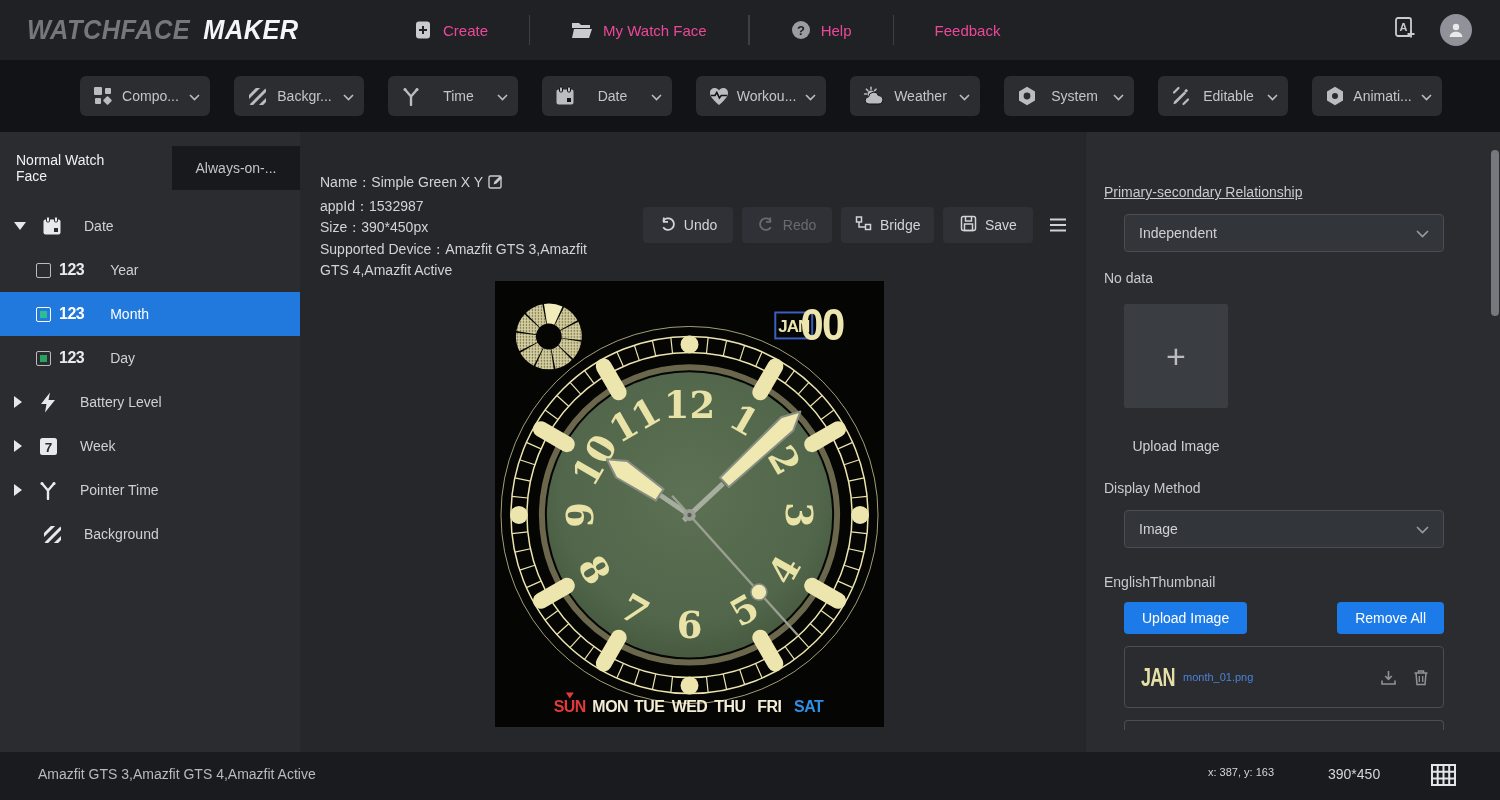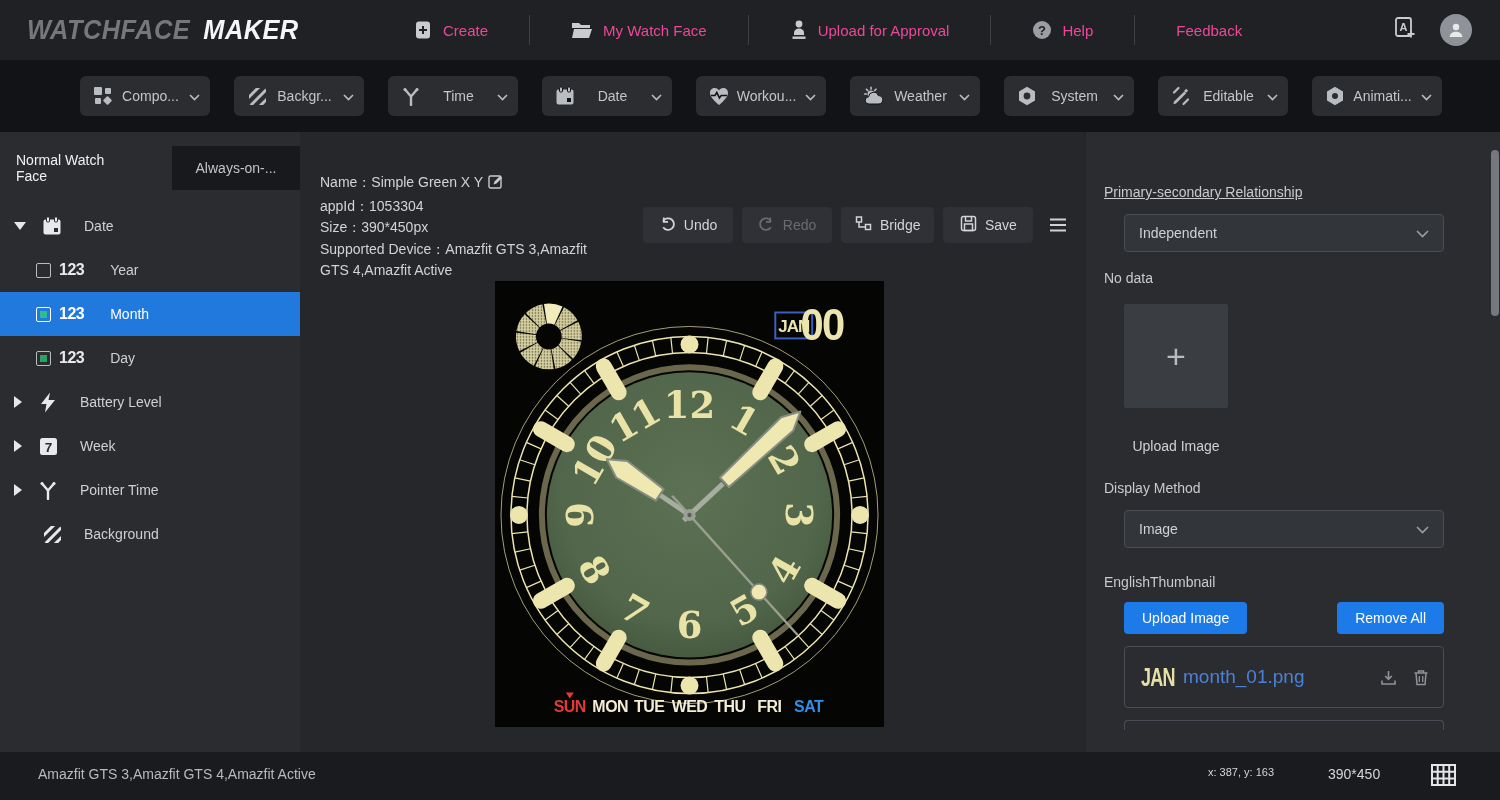--- a/index.html
+++ b/index.html
@@ -87,21 +87,21 @@
   .upbox .plus { color:#b9bbbe; font-size:34px; font-weight:300; line-height:1; }
   .upbox-label { width:104px; margin:30px 0 0 20px; text-align:center; color:#cfd0d3; }
   .rp-sec { margin-top:26px; }
   .rp-btns { display:flex; width:320px; margin:12px 0 0 20px; justify-content:space-between; }
   .blue-btn { background:#1c7be8; color:#ffffff; border:none; border-radius:4px; height:32px;
     font-size:14px; font-family:inherit; padding:0 18px; cursor:pointer; }
   .file-item { width:320px; height:62px; border:1px solid #4a4d55; border-radius:4px; margin:12px 0 0 20px;
     display:flex; align-items:center; padding:0 14px 0 16px; }
   .file-thumb { color:#e6dfa6; font-weight:bold; font-size:25px; letter-spacing:-1px;
     transform:scaleX(.72); transform-origin:left center; width:36px; }
-  .file-name { color:#4a82d8; font-size:19px; margin-left:6px; flex:1; cursor:pointer; }
+  .file-name { color:#4a82d8; font-size:11px; margin-left:6px; flex:1; cursor:pointer; }
   .file-acts { display:flex; gap:16px; }
   .file-acts span { cursor:pointer; display:flex; }
   .file-item.partial { height:10px; border-bottom:none; border-radius:4px 4px 0 0; margin-top:12px; }
   .rp-scroll { position:absolute; right:1px; top:18px; width:8px; height:166px; background:#75787d; border-radius:4px; }
 
   
   .statusbar { height:48px; background:#1a1b1e; flex:0 0 auto; position:relative; }
   .sb-dev { position:absolute; left:38px; top:14px; color:#b9babd; font-size:14px; }
   .sb-coord { position:absolute; left:1208px; top:14px; color:#d5d6d8; font-size:11px; }
   .sb-size { position:absolute; left:1328px; top:14px; color:#d5d6d8; font-size:14px; }
@@ -134,30 +134,20 @@
       <div class="navitem">
         <span>
             <svg width="22" height="18" viewBox="0 0 22 18">
               <path d="M1 2h7l2 2h9v3H1z" fill="#c9cbce"></path>
               <path d="M3 8h18l-3 9H1z" fill="#c9cbce"></path>
             </svg>
           </span>
         <span>My Watch Face</span>
       </div>
       <div class="navdiv"></div>
-      <div class="navitem">
-        <span>
-            <svg width="18" height="20" viewBox="0 0 18 20">
-              <circle cx="9" cy="4" r="3.4" fill="#c9cbce"></circle>
-              <path d="M4 13c0-3 2.2-4.6 5-4.6s5 1.6 5 4.6v2H4z" fill="#c9cbce"></path>
-              <rect x="2.5" y="16.5" width="13" height="2.4" fill="#c9cbce"></rect>
-            </svg>
-          </span>
-        <span>Upload for Approval</span>
-      </div>
       <div class="navdiv"></div>
       <div class="navitem">
         <span>
             <svg width="20" height="20" viewBox="0 0 20 20">
               <circle cx="10" cy="10" r="9" fill="#9a9da2"></circle>
               <text x="10" y="14.5" text-anchor="middle" font-size="13" font-weight="bold" fill="#202125" font-family="Liberation Sans, sans-serif">?</text>
             </svg>
           </span>
         <span>Help</span>
       </div>
@@ -400,21 +390,21 @@
         </div>
       </div>
     </div>
 
     <div class="main">
       <div class="info">
         <div><span>Name：</span><span>Simple Green X Y</span><span class="edit-ic"><svg width="15" height="15" viewBox="0 0 15 15">
                 <rect x="1" y="2" width="12" height="12" rx="1.5" fill="none" stroke="#c9cacd" stroke-width="1.4"></rect>
                 <path d="M5.5 10.5l1-3L12 2l2 2-5.5 5.5z" fill="#c9cacd"></path>
               </svg></span></div>
-        <div><span>appId：</span><span>1053304</span></div>
+        <div><span>appId：</span><span>1532987</span></div>
         <div><span>Size：</span><span>390*450px</span></div>
         <div><span>Supported Device：</span><span>Amazfit GTS 3,Amazfit GTS 4,Amazfit Active</span></div>
       </div>
 
       <div class="actions">
         <div class="act-btn">
           <span><svg width="17" height="17" viewBox="0 0 17 17">
                 <path d="M4.2 12.2A5.8 5.8 0 1 0 4 6.4" fill="none" stroke="#d3d4d6" stroke-width="1.8"></path>
                 <path d="M4.8 2.6v4.2H9" fill="none" stroke="#d3d4d6" stroke-width="1.8"></path>
               </svg></span>

